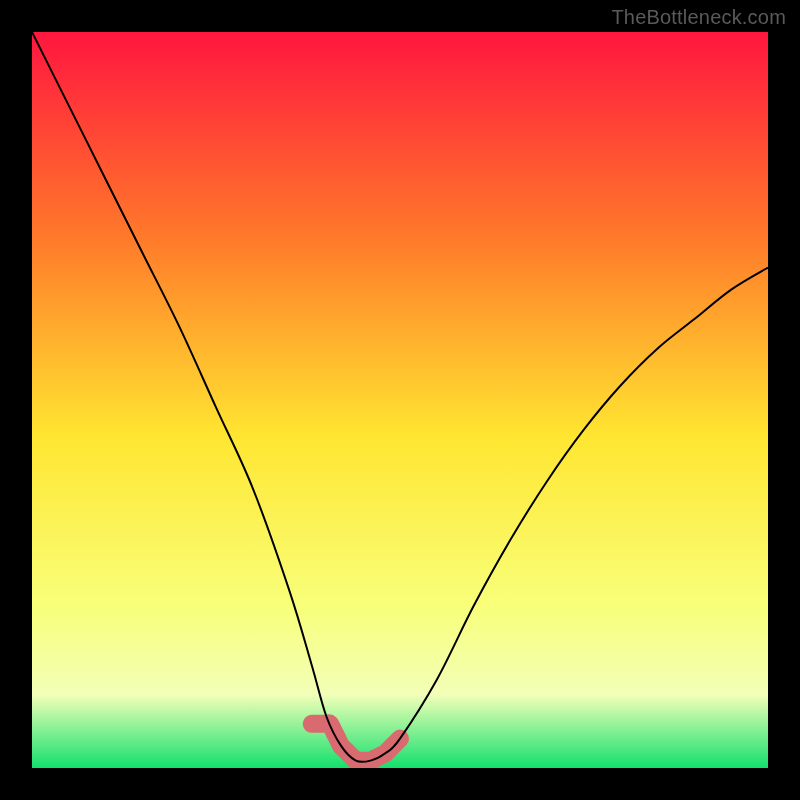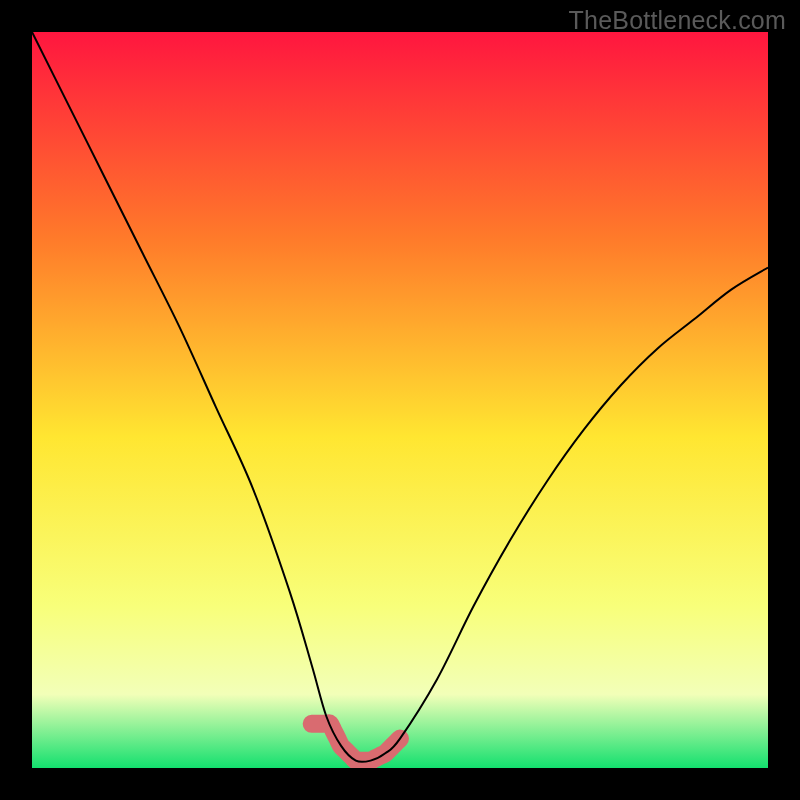--- a/index.html
+++ b/index.html
@@ -15,21 +15,21 @@
     position: relative;
     width: 800px;
     height: 800px;
     background: #000;
   }
   .watermark {
     position: absolute;
     top: 6px;
     right: 14px;
     color: #5a5a5a;
-    font-size: 25px;
+    font-size: 20px;
     letter-spacing: 0.2px;
     font-weight: 500;
     z-index: 10;
   }
   .plot {
     position: absolute;
     left: 32px;
     top: 32px;
     width: 736px;
     height: 736px;

